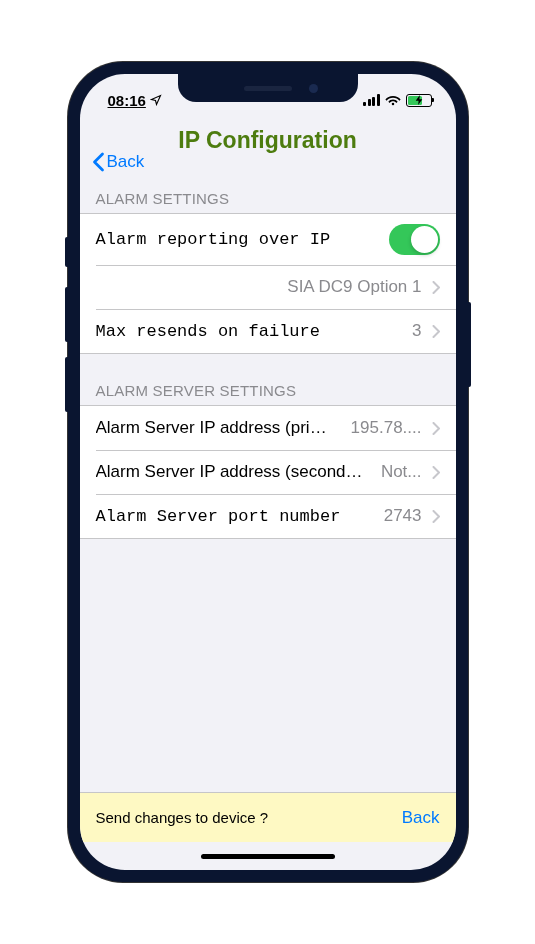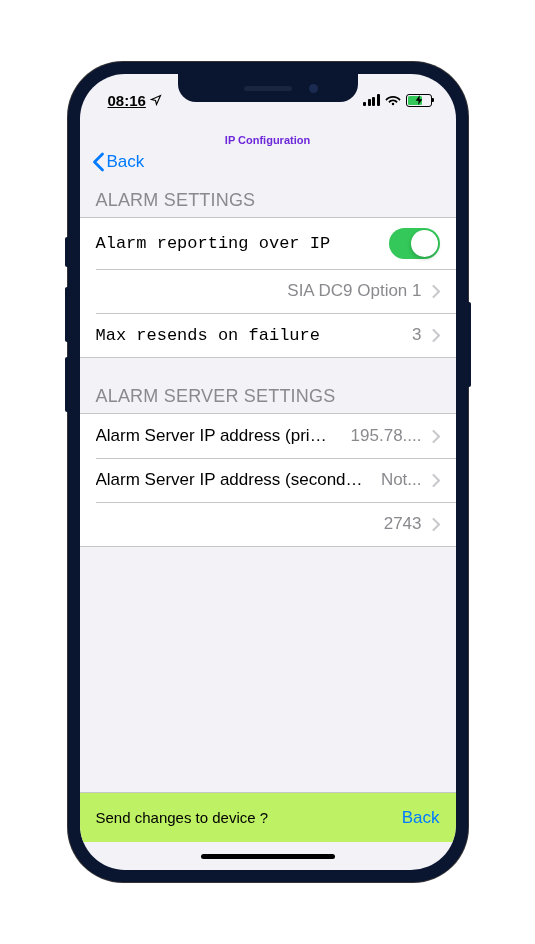--- a/index.html
+++ b/index.html
@@ -180,30 +180,30 @@
       align-items: center;
       color: #007aff;
       font-size: 17px;
       gap: 2px;
       margin-top: 44px;
     }
     .nav-title {
       position: absolute;
       left: 50%;
       transform: translateX(-50%);
-      font-size: 11px;
+      font-size: 23px;
       font-weight: 600;
-      color: #6d28d9;
+      color: #4d7c0f;
     }
     .content {
       flex: 1;
       overflow-y: auto;
     }
     .section-header {
-      font-size: 18px;
+      font-size: 15px;
       color: #8a8a8e;
       padding: 28px 16px 6px 16px;
       text-transform: uppercase;
       letter-spacing: 0.2px;
     }
     .cell-group {
       background: #fff;
       border-top: 0.5px solid #c6c6c8;
       border-bottom: 0.5px solid #c6c6c8;
     }
@@ -265,21 +265,21 @@
       top: 2px;
       box-shadow: 0 2px 4px rgba(0,0,0,0.2);
     }
     .toolbar {
       height: 50px;
       border-top: 0.5px solid #c6c6c8;
       display: flex;
       align-items: center;
       justify-content: space-between;
       padding: 0 16px;
-      background: #bef264;
+      background: #fef9c3;
     }
     .toolbar-label {
       font-size: 15px;
       color: #000;
     }
     .toolbar-button {
       font-size: 17px;
       color: #007aff;
     }
     .home-indicator {
@@ -409,20 +409,21 @@
           <span class="label-wrap">Alarm Server IP address (secondary)</span>
           <span class="cell-value" style="flex-shrink:0">Not...</span>
           <span class="chevron">
             <svg width="8" height="13" viewBox="0 0 8 13">
                 <path d="M1.5 1 L7 6.5 L1.5 12" stroke="#c7c7cc" stroke-width="2" fill="none" stroke-linecap="round" stroke-linejoin="round"></path>
               </svg>
           </span>
         </div>
 
         <div class="cell">
+          <span class="cell-label">Alarm Server port number</span>
           <span class="cell-spacer"></span>
           <span class="cell-value">2743</span>
           <span class="chevron">
             <svg width="8" height="13" viewBox="0 0 8 13">
                 <path d="M1.5 1 L7 6.5 L1.5 12" stroke="#c7c7cc" stroke-width="2" fill="none" stroke-linecap="round" stroke-linejoin="round"></path>
               </svg>
           </span>
         </div>
 
       </div>

